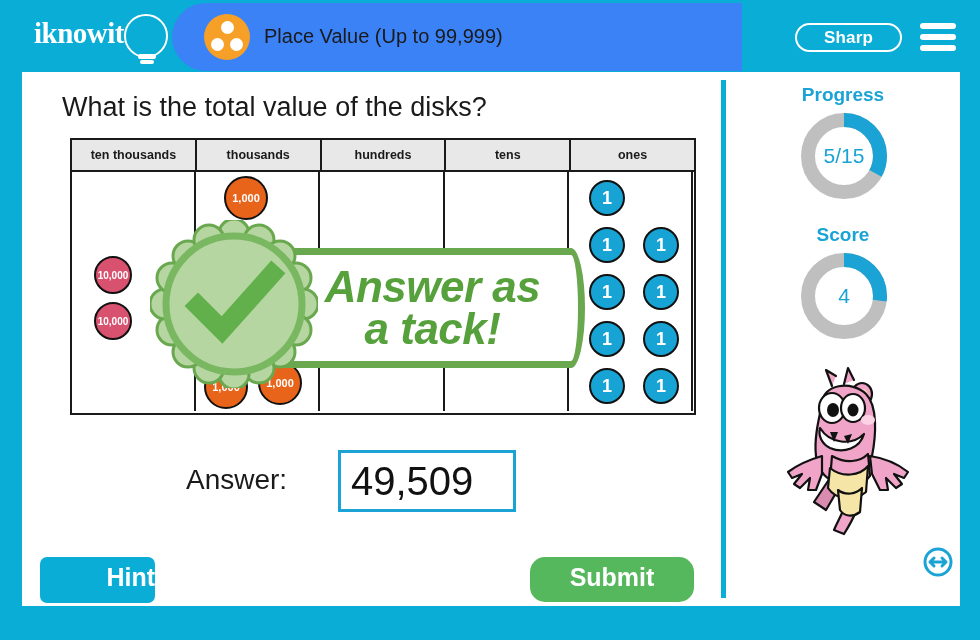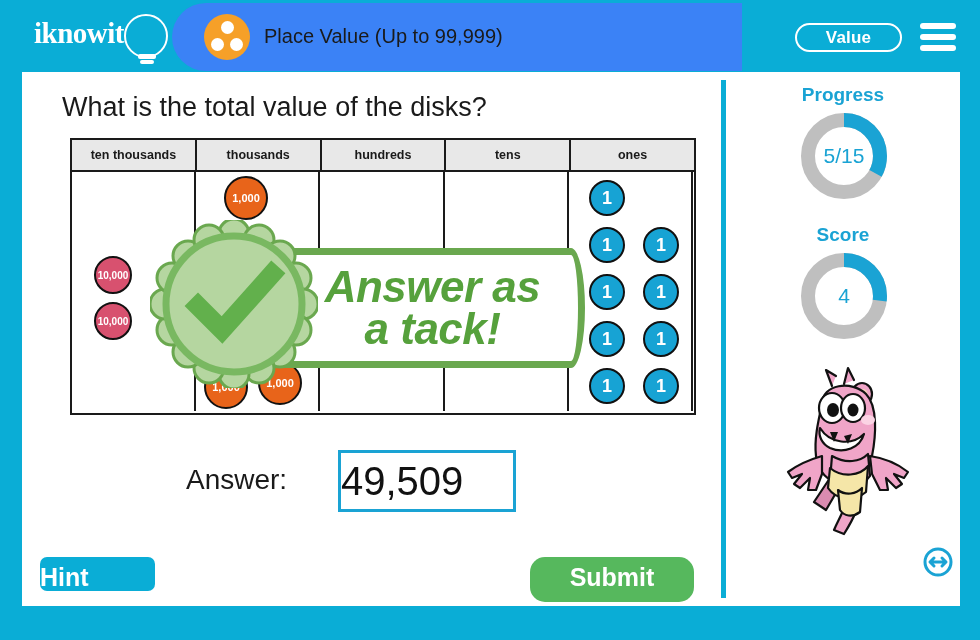--- a/index.html
+++ b/index.html
@@ -129,30 +129,30 @@
   
   .answer-row { position:absolute; left:164px; top:378px; width:420px; height:62px; }
   .answer-label {
     position:absolute; left:0; top:14px; font-size:28px; color:#1a1a1a;
   }
   .answer-box {
     position:absolute; left:152px; top:0; width:178px; height:62px;
     border:3px solid #1aa3d4; background:#ffffff;
   }
   .answer-value {
-    display:block; line-height:56px;
+    display:block; padding-left:10px; line-height:56px;
     font-size:40px; color:#111111; font-family:"Liberation Sans", sans-serif;
   }
 
   
   .hint-btn {
-    position:absolute; left:18px; top:485px; width:115px; height:34px;
+    position:absolute; left:18px; top:485px; width:115px; height:46px;
     background:#0aadd6; border-radius:7px; border:none;
     color:#ffffff; font-size:25px; font-weight:bold; line-height:41px;
-    text-align:left; cursor:pointer;
+    text-align:right; cursor:pointer;
   }
   .submit-btn {
     position:absolute; left:508px; top:485px; width:164px; height:45px;
     background:#56b85d; border-radius:15px; border:none;
     color:#ffffff; font-size:25px; font-weight:bold; line-height:41px;
     text-align:center; cursor:pointer;
   }
 
   
   .sidebar { position:absolute; left:704px; top:0; width:234px; height:534px; }
@@ -194,21 +194,21 @@
 
     <div class="title-pill">
       <div class="title-icon">
         <span class="d d1"></span>
         <span class="d d2"></span>
         <span class="d d3"></span>
       </div>
       <div class="title-text">Place Value (Up to 99,999)</div>
     </div>
 
-    <div class="assign-btn">Value</div>
+    <div class="assign-btn">Sharp</div>
 
     <div class="hamburger">
       <span></span>
       <span></span>
       <span></span>
     </div>
   </div>
 
   <div class="content">
 

